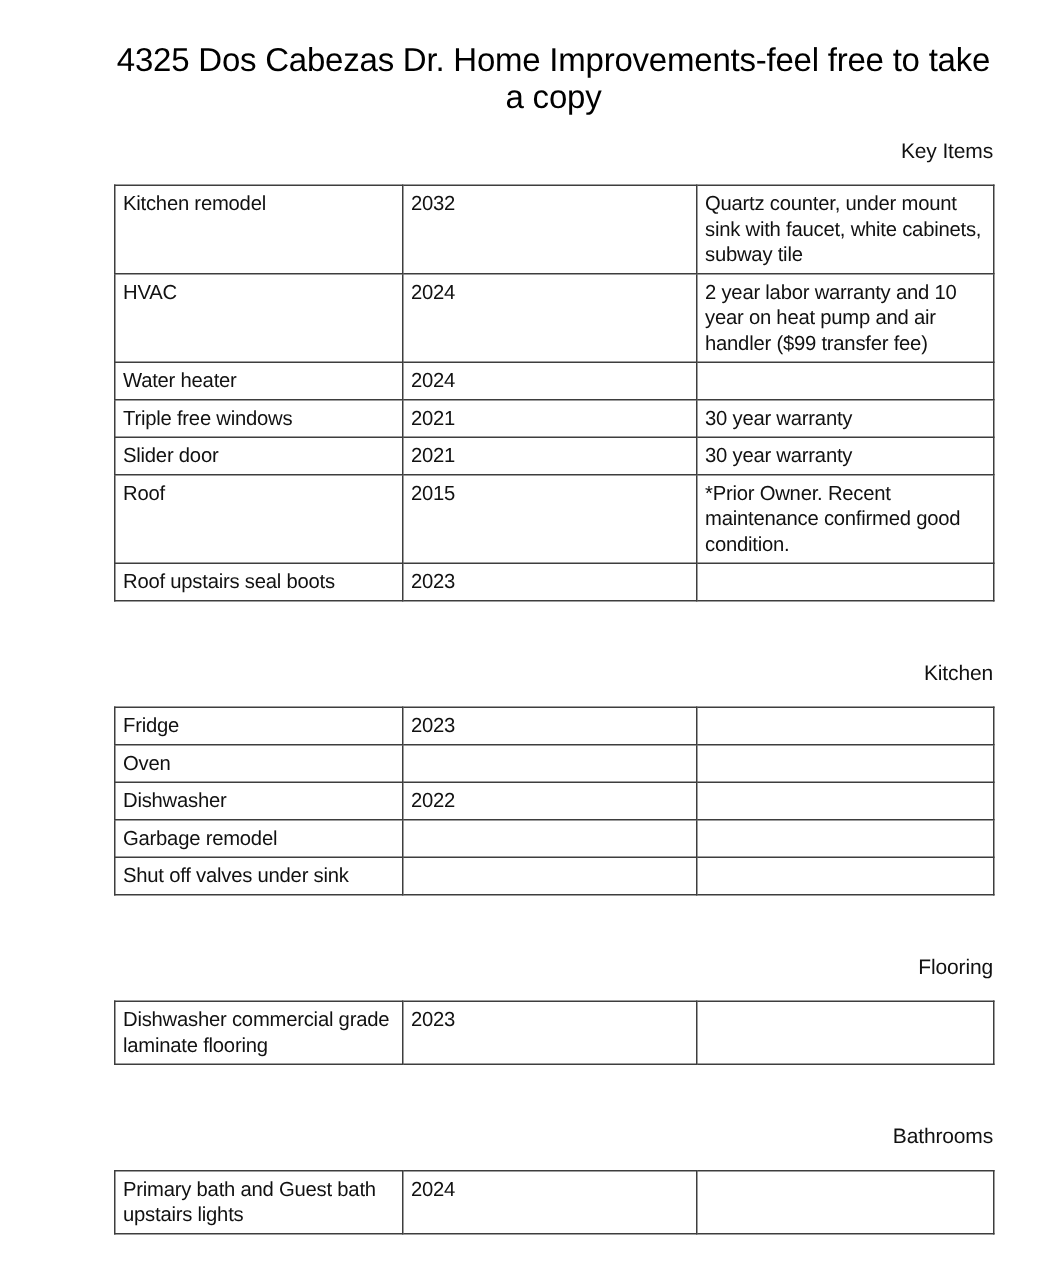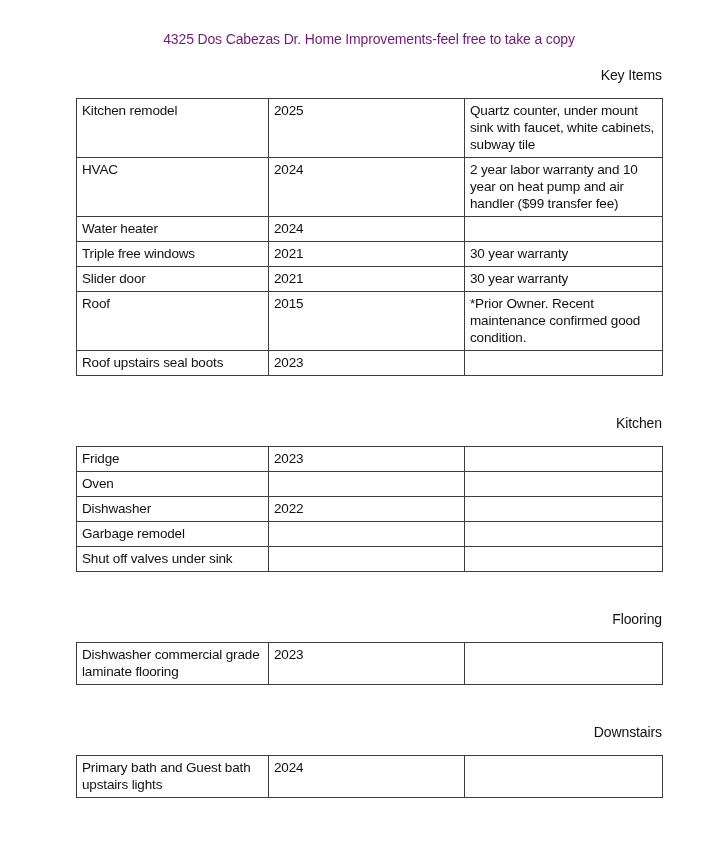--- a/index.html
+++ b/index.html
@@ -15,26 +15,26 @@
   }
   .page {
     box-sizing: border-box;
     width: 707px;
     min-height: 854px;
     padding: 27px 45px 30px 76px;
     background: #ffffff;
   }
   .doc-title {
     margin: 0;
-    font-size: 14px;
+    font-size: 22px;
     font-weight: 400;
     line-height: 25px;
     text-align: center;
     letter-spacing: -0.15px;
-    color: #701a75;
+    color: #000000;
   }
   .doc-section { margin: 0; }
   .section-heading {
     font-size: 14px;
     line-height: 18px;
     letter-spacing: -0.1px;
     margin: 38px 0 14px 0;
     color: #111111;
     text-align: right;
   }
@@ -72,21 +72,21 @@
     <div class="section-heading">Key Items</div>
     <table class="doc-table">
       <colgroup>
           <col class="c1">
           <col class="c2">
           <col class="c3">
         </colgroup>
       <tbody>
           <tr>
             <td>Kitchen remodel</td>
-            <td>2025</td>
+            <td>2032</td>
             <td>Quartz counter, under mount sink with faucet, white cabinets, subway tile</td>
           </tr>
           <tr>
             <td>HVAC</td>
             <td>2024</td>
             <td>2 year labor warranty and 10 year on heat pump and air handler ($99 transfer fee)</td>
           </tr>
           <tr>
             <td>Water heater</td>
             <td>2024</td>
@@ -166,21 +166,21 @@
           <tr>
             <td>Dishwasher commercial grade laminate flooring</td>
             <td>2023</td>
             <td></td>
           </tr>
         </tbody>
     </table>
   </section>
 
   <section class="doc-section">
-    <div class="section-heading">Downstairs</div>
+    <div class="section-heading">Bathrooms</div>
     <table class="doc-table">
       <colgroup>
           <col class="c1">
           <col class="c2">
           <col class="c3">
         </colgroup>
       <tbody>
           <tr>
             <td>Primary bath and Guest bath upstairs lights</td>
             <td>2024</td>

